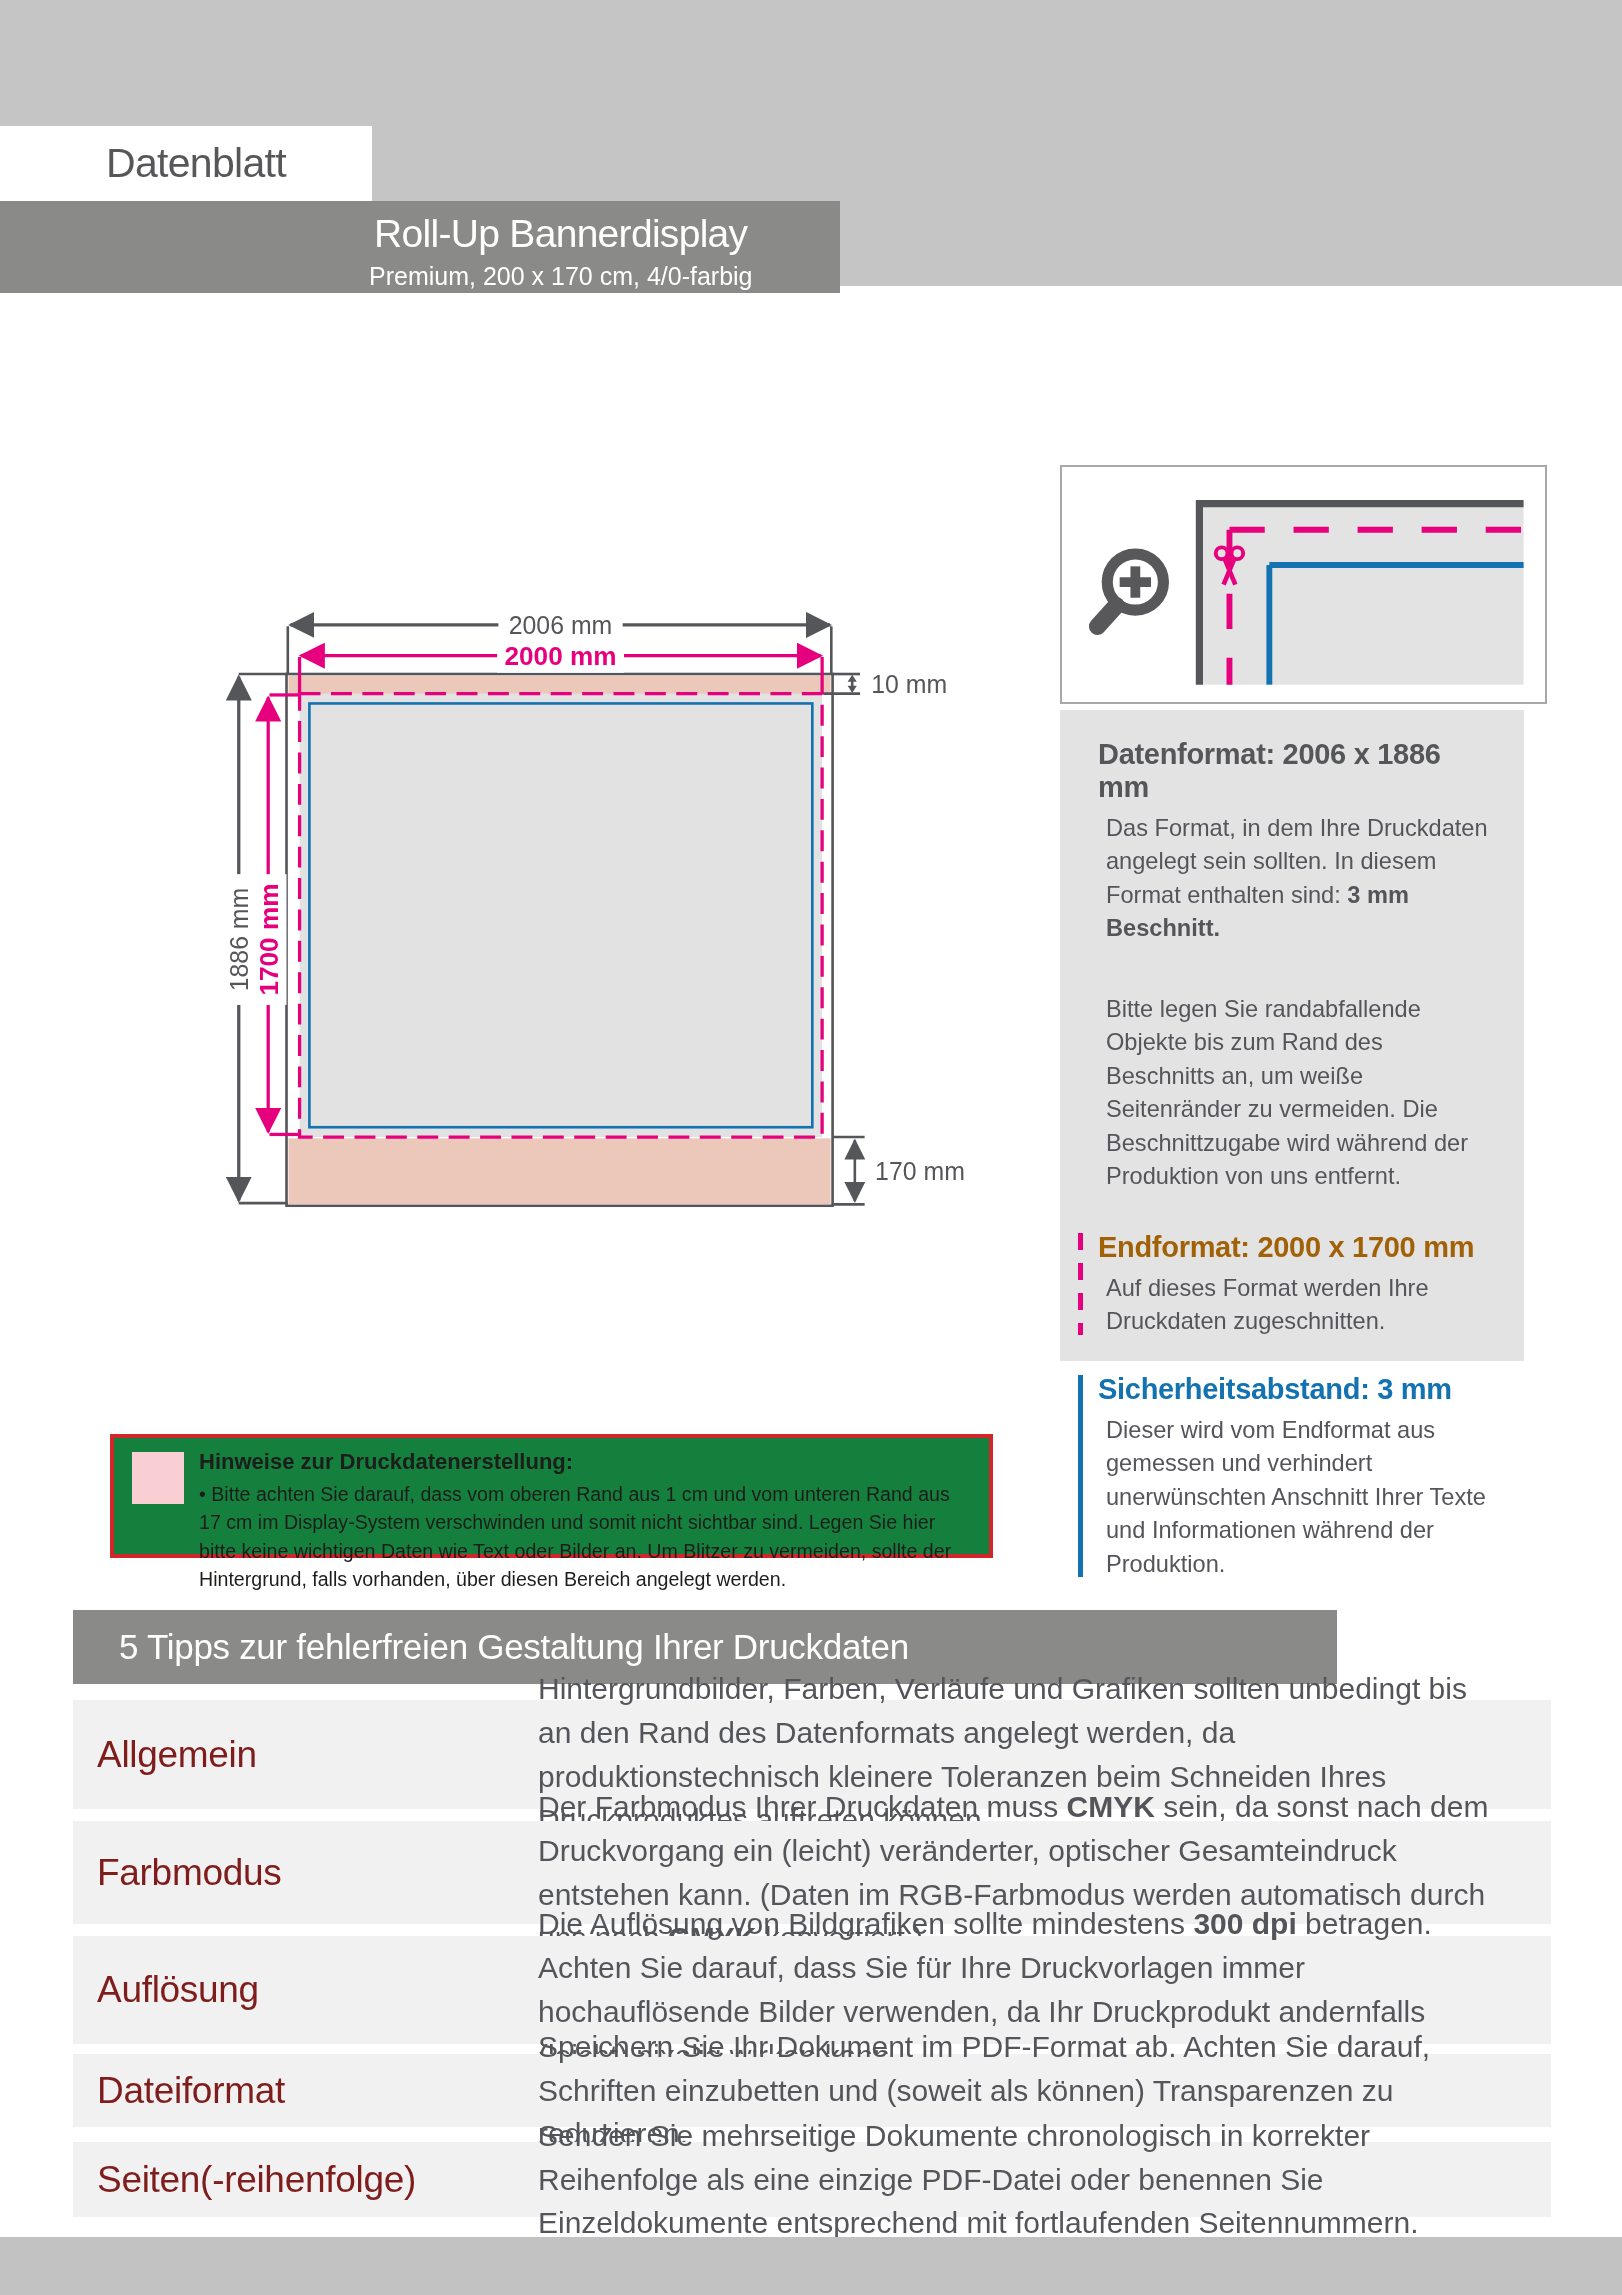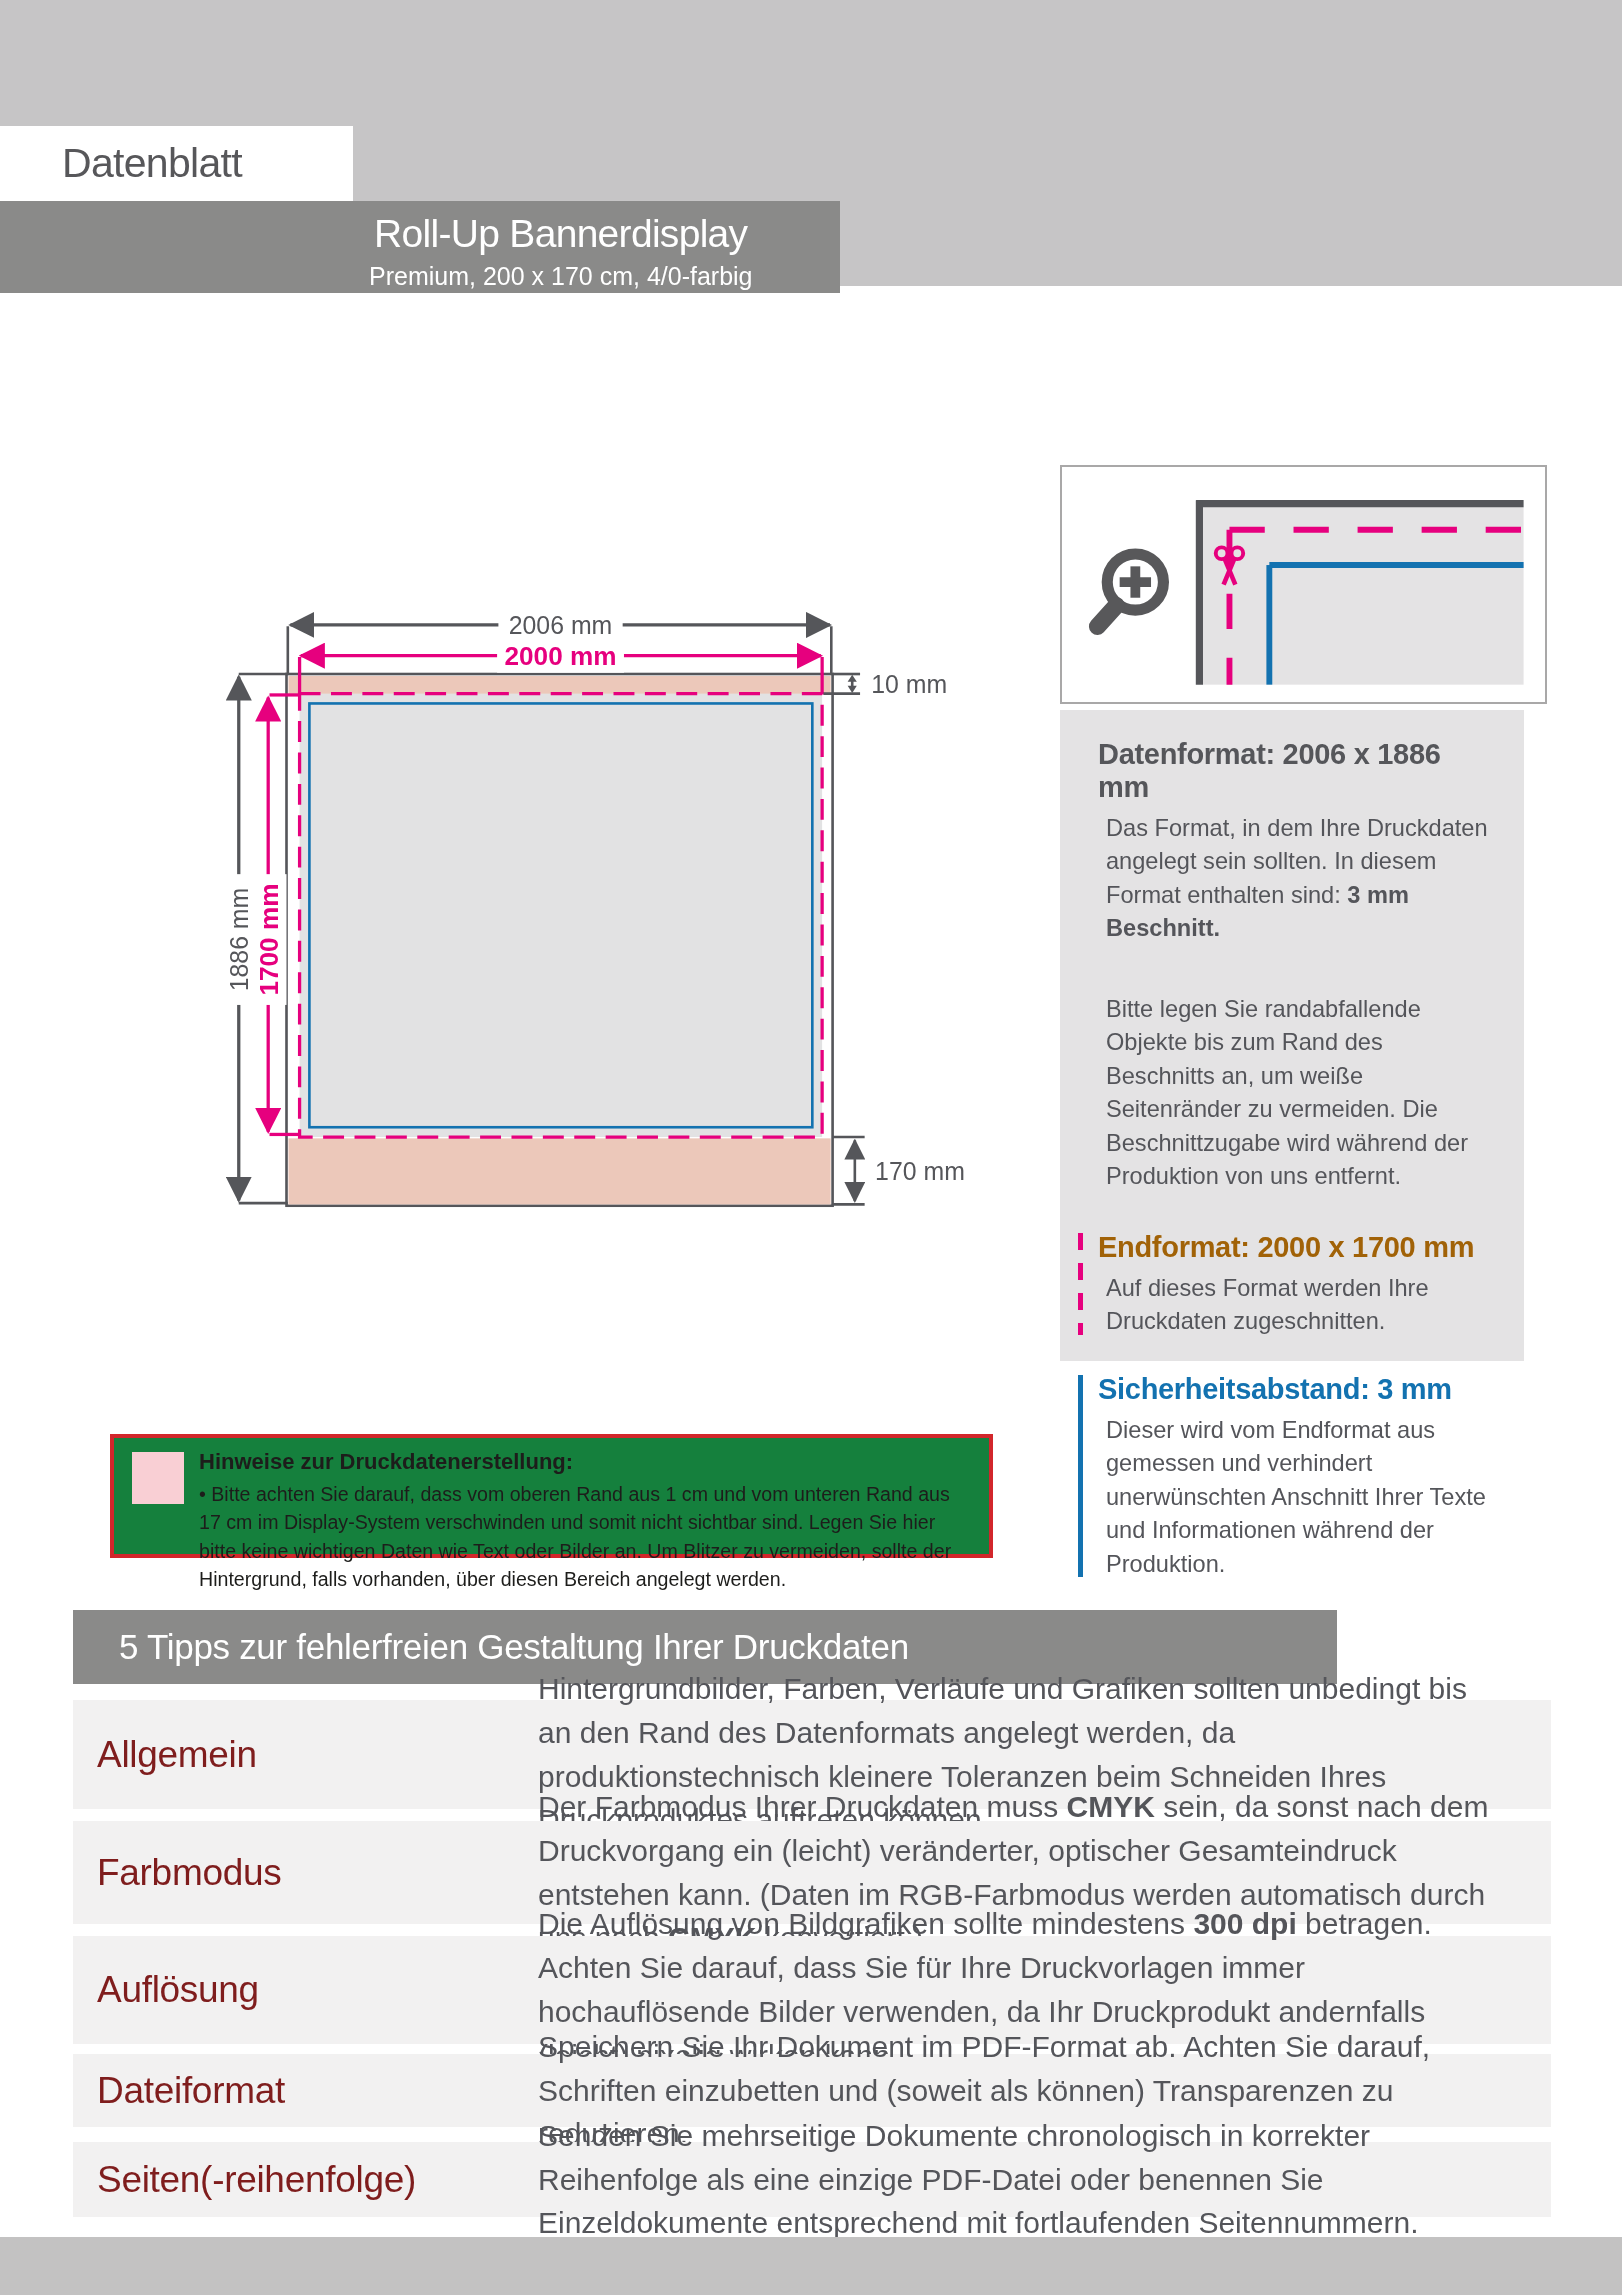--- a/index.html
+++ b/index.html
@@ -2,21 +2,21 @@
 <html style="font-size:10.5px"><head>
 <meta charset="utf-8">
 <style>
   html,body{margin:0;padding:0;background:#ffffff;}
   #page{position:relative;width:1623px;height:2295px;background:#ffffff;overflow:hidden;
         font-family:"Liberation Sans", sans-serif;color:#55565a;}
   .abs{position:absolute;}
 
   
   .header-block{left:0;top:0;width:1623px;height:286px;background:#c6c5c6;}
-  .datenblatt-box{left:0;top:126px;width:353px;height:75px;background:#ffffff;}
+  .datenblatt-box{left:0;top:126px;width:328px;height:75px;background:#ffffff;padding-left:44px;}
   .datenblatt-box span{display:block;padding-left:62px;line-height:75px;font-size:41px;color:#57575a;letter-spacing:-0.7px;}
   .title-band{left:0;top:201px;width:840px;height:92px;background:#8a8a89;}
   .title-inner{position:absolute;left:288px;right:6.5px;top:0;height:100%;text-align:center;color:#fff;}
   .title-main{font-size:39px;letter-spacing:-0.7px;margin-top:10.5px;}
   .title-sub{font-size:25px;margin-top:6.5px;}
 
   
   .diagram-svg{left:196px;top:589px;}
   .diagram-svg text{font-family:"Liberation Sans", sans-serif;}
 

